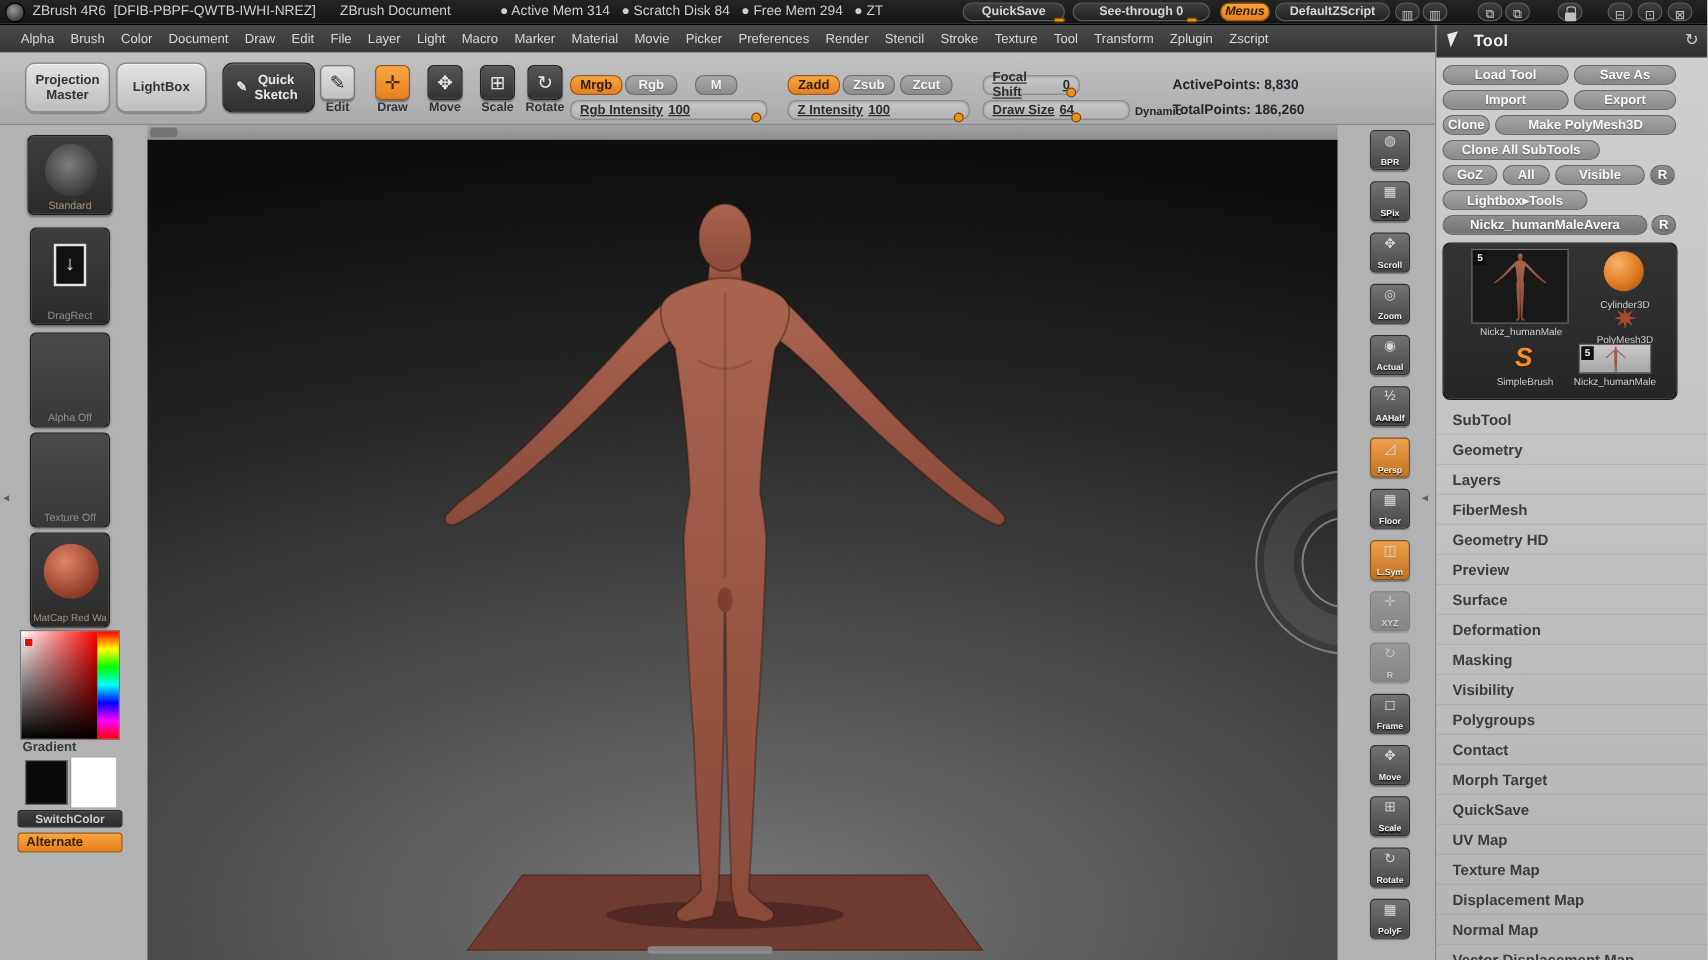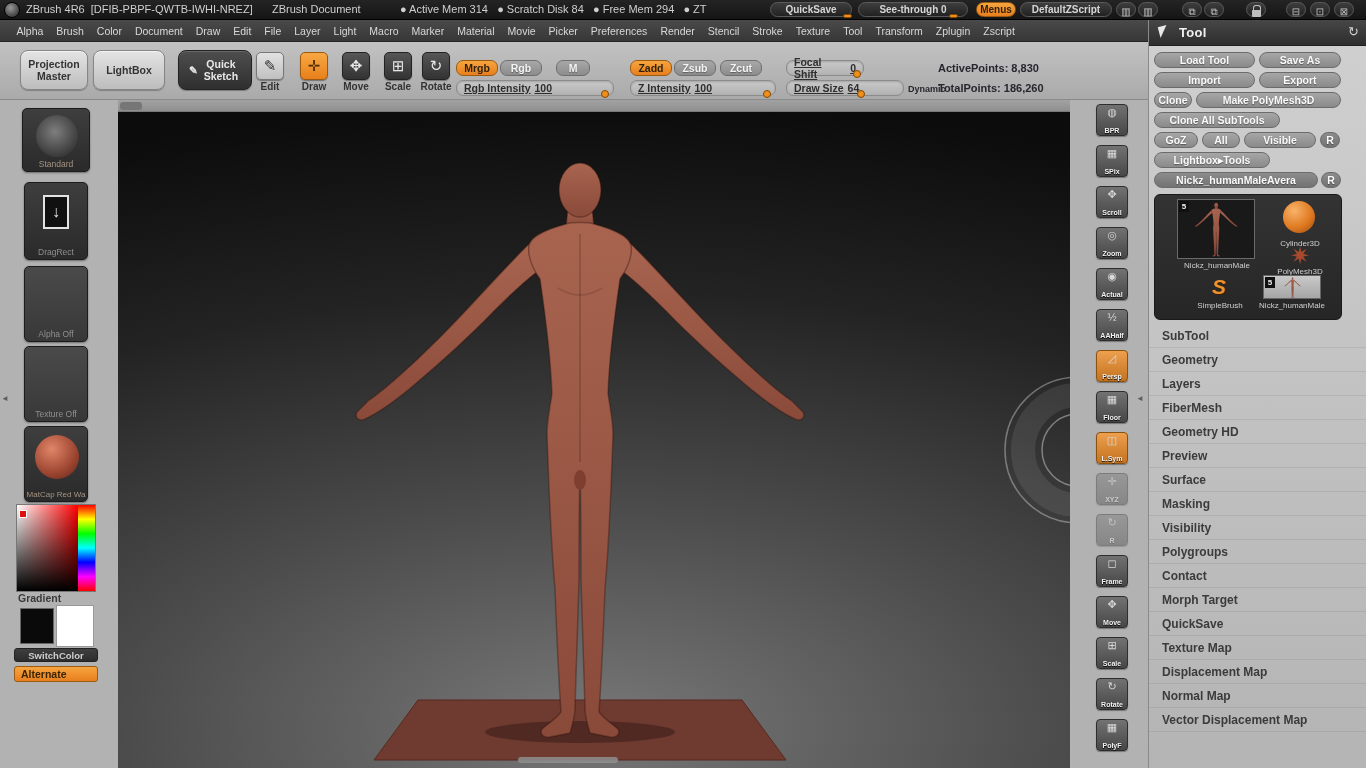--- a/index.html
+++ b/index.html
@@ -5,21 +5,21 @@
   *{margin:0;padding:0;box-sizing:border-box;}
   html,body{width:1366px;height:768px;overflow:hidden;font-family:"Liberation Sans",sans-serif;}
   #root{position:relative;width:1366px;height:768px;background:#b2b2b2;overflow:hidden;}
   .abs{position:absolute;}
 
   
   .titlebar{left:0;top:0;width:1366px;height:20px;background:linear-gradient(#242424,#151515);color:#cfcfcf;font-size:11px;border-bottom:1px solid #000;}
   .titlebar span{position:absolute;top:3px;white-space:pre;}
   .logo{position:absolute;left:4px;top:2px;width:16px;height:16px;border-radius:50%;background:radial-gradient(circle at 40% 35%,#9a9a9a,#555 55%,#222);border:1px solid #000;}
   .tb-btn{position:absolute;top:2px;height:15px;background:linear-gradient(#3e3e3e,#222);border:1px solid #5a5a5a;border-radius:8px;color:#d6d6d6;font-size:10px;font-weight:bold;display:flex;align-items:center;justify-content:center;white-space:nowrap;}
-  .tb-btn.orange{background:linear-gradient(#f6a53f,#e87f1e);border-color:#9c5a10;color:#30220a;}
+  .tb-btn.orange{background:linear-gradient(#f6a53f,#e87f1e);border-color:#9c5a10;color:#30220a;font-style:italic;}
   .tb-ico{font-weight:normal;font-size:10px;color:#c0c0c0;}
   .tb-dot{position:absolute;top:14px;width:9px;height:4px;border-radius:2px;background:#f08e1e;border:1px solid #7e4a00;}
   .lock-icon{position:relative;width:9px;height:7px;background:#c0c0c0;border-radius:1px;margin-top:4px;}
   .lock-icon::before{content:"";position:absolute;left:1.5px;top:-5px;width:6px;height:6px;border:1.5px solid #c0c0c0;border-bottom:none;border-radius:3px 3px 0 0;}
 
   
   .menubar{left:0;top:20px;width:1148px;height:22px;background:linear-gradient(#4a4a4a,#373737);border-bottom:1px solid #242424;display:flex;align-items:center;padding-left:10px;}
   .menu-item{color:#d8d8d8;font-size:10.5px;padding:0 6.5px;line-height:22px;cursor:default;}
 
   
@@ -446,26 +446,28 @@
 
     <div class="sections">
 
     <div class="section">SubTool</div>
         <div class="section">Geometry</div>
         <div class="section">Layers</div>
         <div class="section">FiberMesh</div>
         <div class="section">Geometry HD</div>
         <div class="section">Preview</div>
         <div class="section">Surface</div>
+        <div class="section">Deformation</div>
         <div class="section">Masking</div>
         <div class="section">Visibility</div>
         <div class="section">Polygroups</div>
         <div class="section">Contact</div>
         <div class="section">Morph Target</div>
         <div class="section">QuickSave</div>
+        <div class="section">UV Map</div>
         <div class="section">Texture Map</div>
         <div class="section">Displacement Map</div>
         <div class="section">Normal Map</div>
         <div class="section">Vector Displacement Map</div>
       </div>
   </div>
 
 </div>
 
 </body></html>

